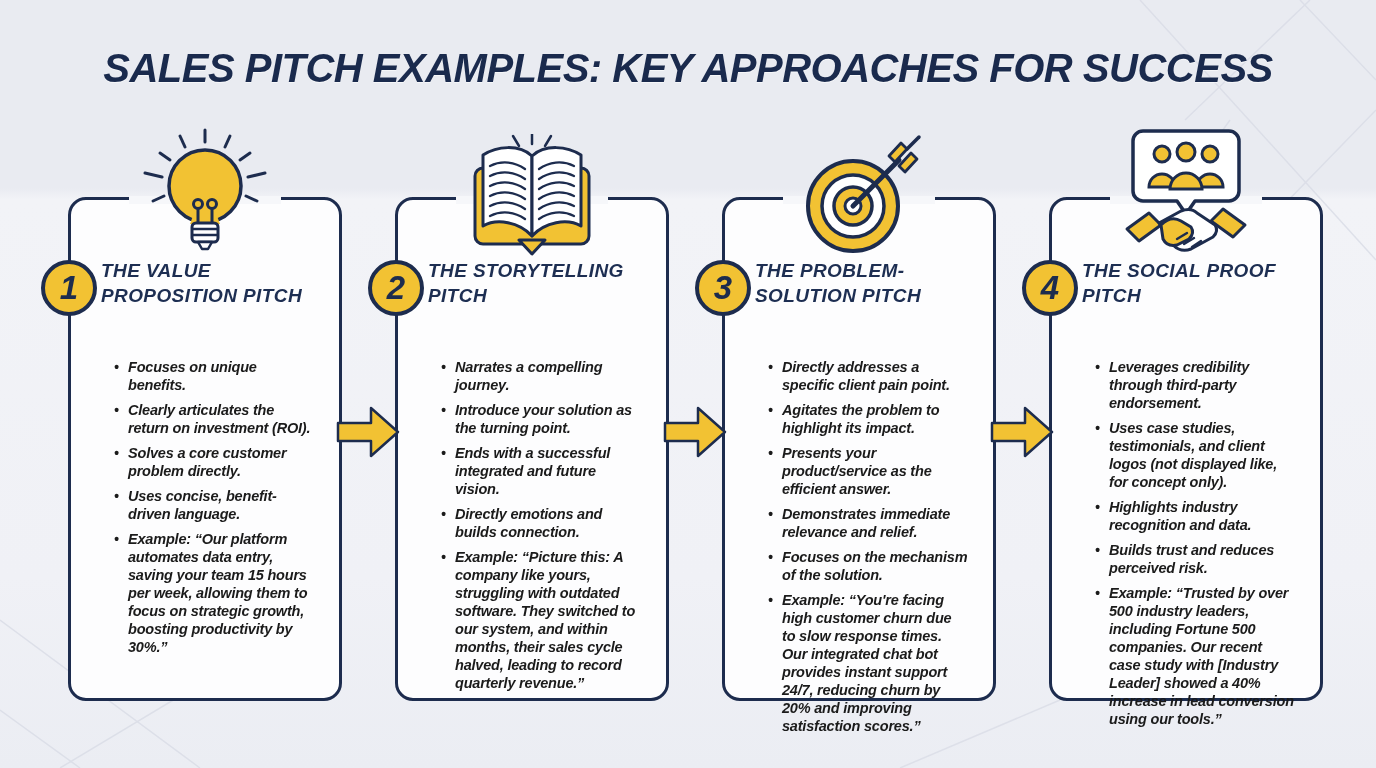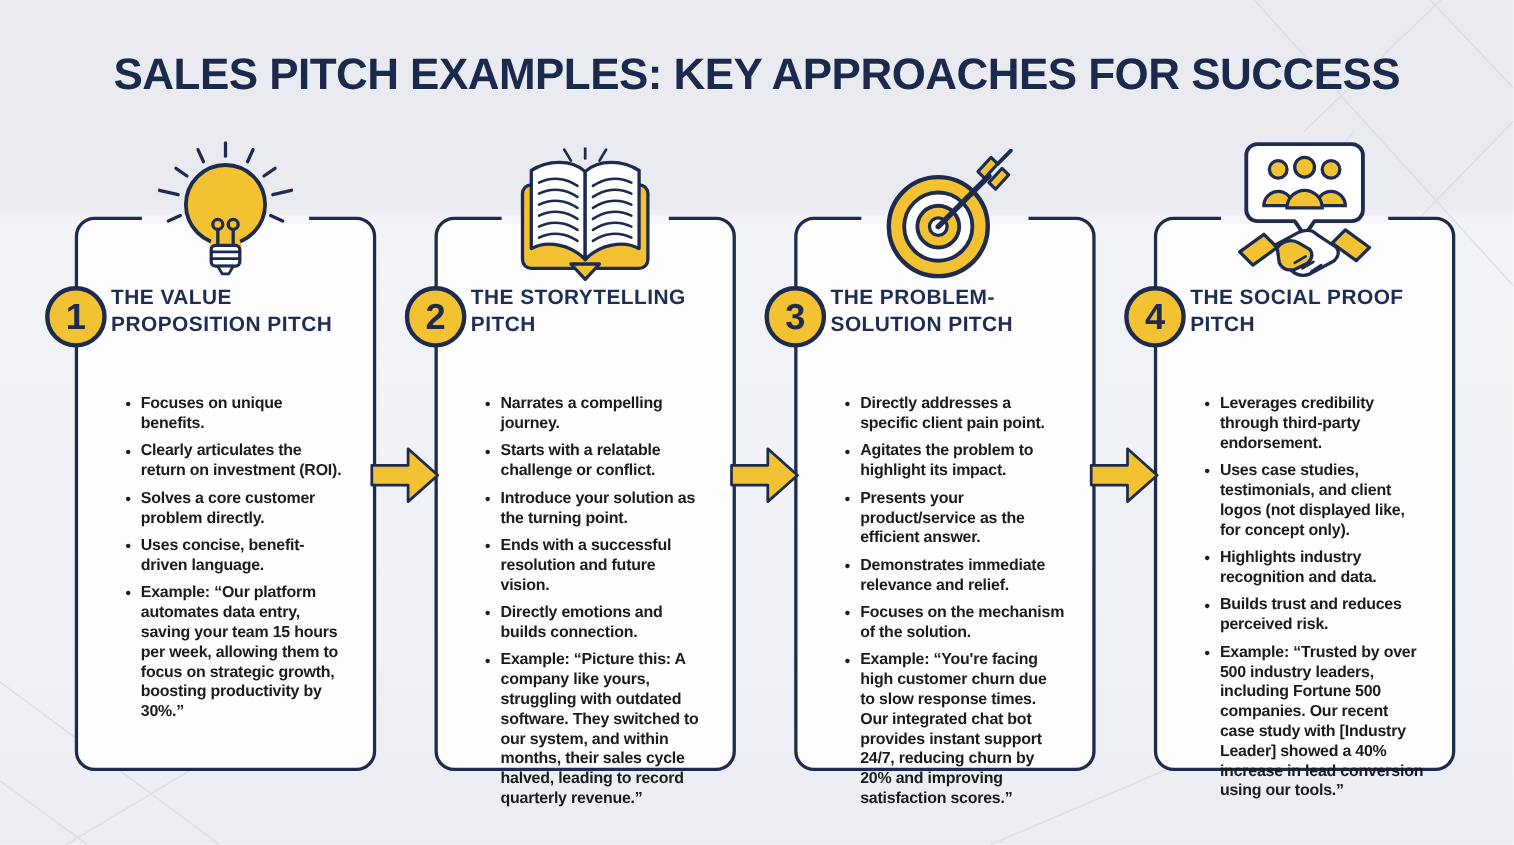--- a/index.html
+++ b/index.html
@@ -1,19 +1,20 @@
 <!DOCTYPE html>
 <html><head>
 <meta charset="utf-8">
 <style>
   html,body{margin:0;padding:0;}
   body{font-family:"Liberation Sans",sans-serif;}
   .canvas{
     position:relative;width:1376px;height:768px;overflow:hidden;
     background:linear-gradient(180deg,#e9ebf1 0%,#e9ebf1 24.5%,#f2f3f7 26%,#f0f1f6 75%,#ebedf3 100%);
+    font-style:italic;
   }
   .bg-decor{position:absolute;inset:0;pointer-events:none;}
   .main-title{
     position:absolute;left:0;right:0;top:46px;text-align:center;
     font-size:40px;font-weight:800;letter-spacing:-0.5px;color:#1a2a4d;
     text-shadow:0 1px 0 rgba(255,255,255,.6);
   }
   .card{
     position:absolute;top:197px;width:274px;height:504px;
     background:#fdfdfe;border:3px solid #1d2c4e;border-radius:18px;
@@ -138,23 +139,22 @@
           <path d="M117,62 C105,56 92,58 82,65"></path>
           <path d="M117,72 C105,66 92,68 82,75"></path>
           <path d="M117,82 C105,76 92,78 82,85"></path>
         </g>
       </svg>
     </div>
     <div class="num-circle">2</div>
     <div class="card-title">THE STORYTELLING PITCH</div>
     <ul class="bullets">
         <li>Narrates a compelling journey.</li>
-        <li>Starts with a relatable challenge or conflict.</li>
         <li>Introduce your solution as the turning point.</li>
-        <li>Ends with a successful resolution and future vision.</li>
+        <li>Ends with a successful integrated and future vision.</li>
         <li>Directly emotions and builds connection.</li>
         <li>Example: “Picture this: A company like yours, struggling with outdated software. They switched to our system, and within months, their sales cycle halved, leading to record quarterly revenue.”</li>
       </ul>
   </div>
 
   <div class="card card-3">
     <div class="border-gap"></div>
     <div class="icon-wrap" style="top:-70px;">
       <svg width="132" height="128" viewBox="0 0 132 128">
         <circle cx="60" cy="76" r="45" fill="#f2c233" stroke="#1d2c4e" stroke-width="4"></circle>

